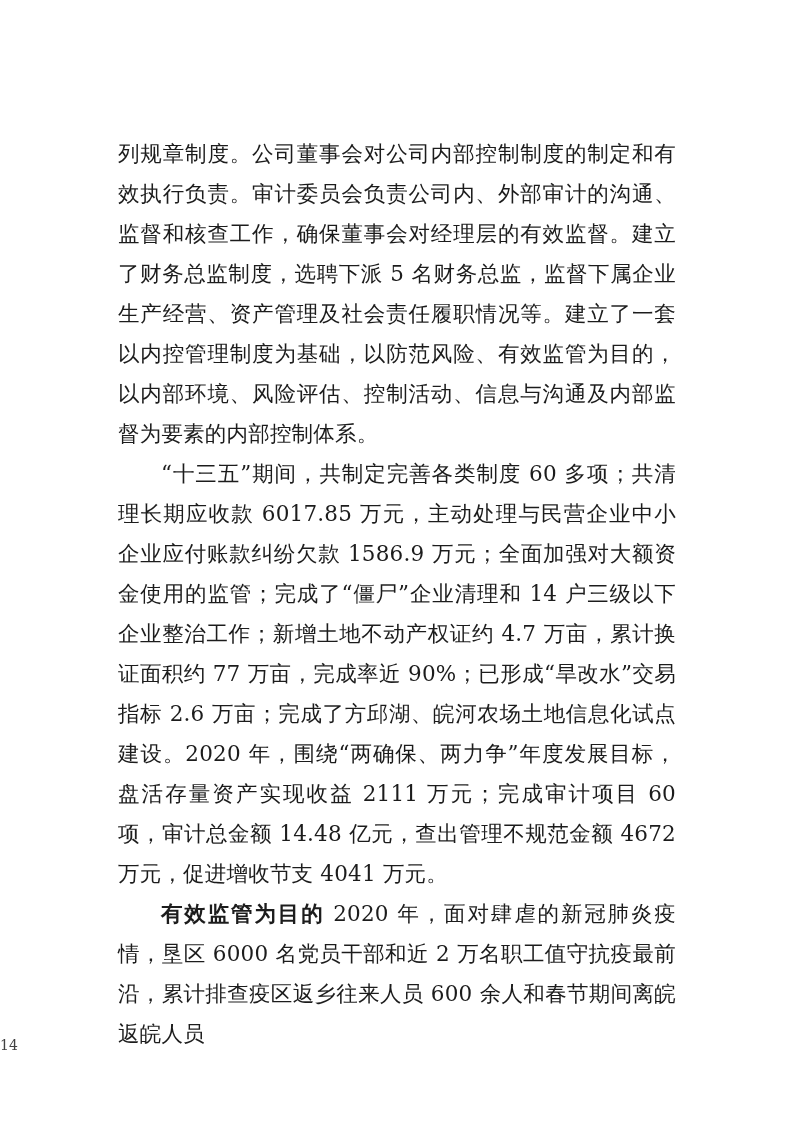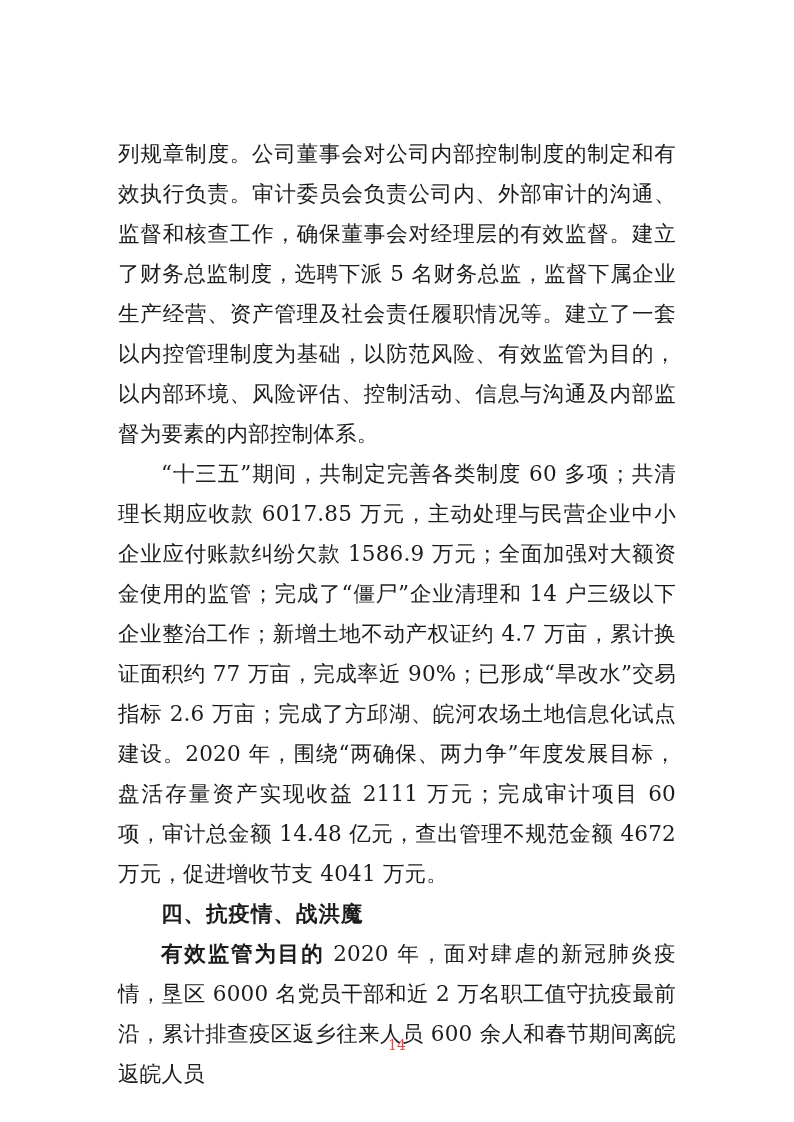--- a/index.html
+++ b/index.html
@@ -41,31 +41,30 @@
     letter-spacing: 1px;
   }
   .lead-bold {
     font-weight: bold;
   }
   .page-number {
     position: absolute;
     top: 1036px;
     left: 0;
     width: 100%;
-    text-align: center;
+    text-align: left;
     font-size: 14px;
     line-height: 18px;
-    color: #ef4444;
+    color: #404040;
     font-family: "DejaVu Serif", "Liberation Serif", serif;
   }
 </style>
 </head>
 <body>
 
 <div class="page">
   <div class="content">
     <p>列规章制度。公司董事会对公司内部控制制度的制定和有效执行负责。审计委员会负责公司内、外部审计的沟通、监督和核查工作，确保董事会对经理层的有效监督。建立了财务总监制度，选聘下派 5 名财务总监，监督下属企业生产经营、资产管理及社会责任履职情况等。建立了一套以内控管理制度为基础，以防范风险、有效监管为目的，以内部环境、风险评估、控制活动、信息与沟通及内部监督为要素的内部控制体系。</p>
     <p class="indent">“十三五”期间，共制定完善各类制度 60 多项；共清理长期应收款 6017.85 万元，主动处理与民营企业中小企业应付账款纠纷欠款 1586.9 万元；全面加强对大额资金使用的监管；完成了“僵尸”企业清理和 14 户三级以下企业整治工作；新增土地不动产权证约 4.7 万亩，累计换证面积约 77 万亩，完成率近 90%；已形成“旱改水”交易指标 2.6 万亩；完成了方邱湖、皖河农场土地信息化试点建设。2020 年，围绕“两确保、两力争”年度发展目标，盘活存量资产实现收益 2111 万元；完成审计项目 60 项，审计总金额 14.48 亿元，查出管理不规范金额 4672 万元，促进增收节支 4041 万元。</p>
-    <p class="section-heading">四、抗疫情、战洪魔</p>
     <p class="indent"><span class="lead-bold">有效监管为目的</span><span> 2020 年，面对肆虐的新冠肺炎疫情，垦区 6000 名党员干部和近 2 万名职工值守抗疫最前沿，累计排查疫区返乡往来人员 600 余人和春节期间离皖返皖人员</span></p>
   </div>
   <div class="page-number">14</div>
 </div>
 
 </body></html>

